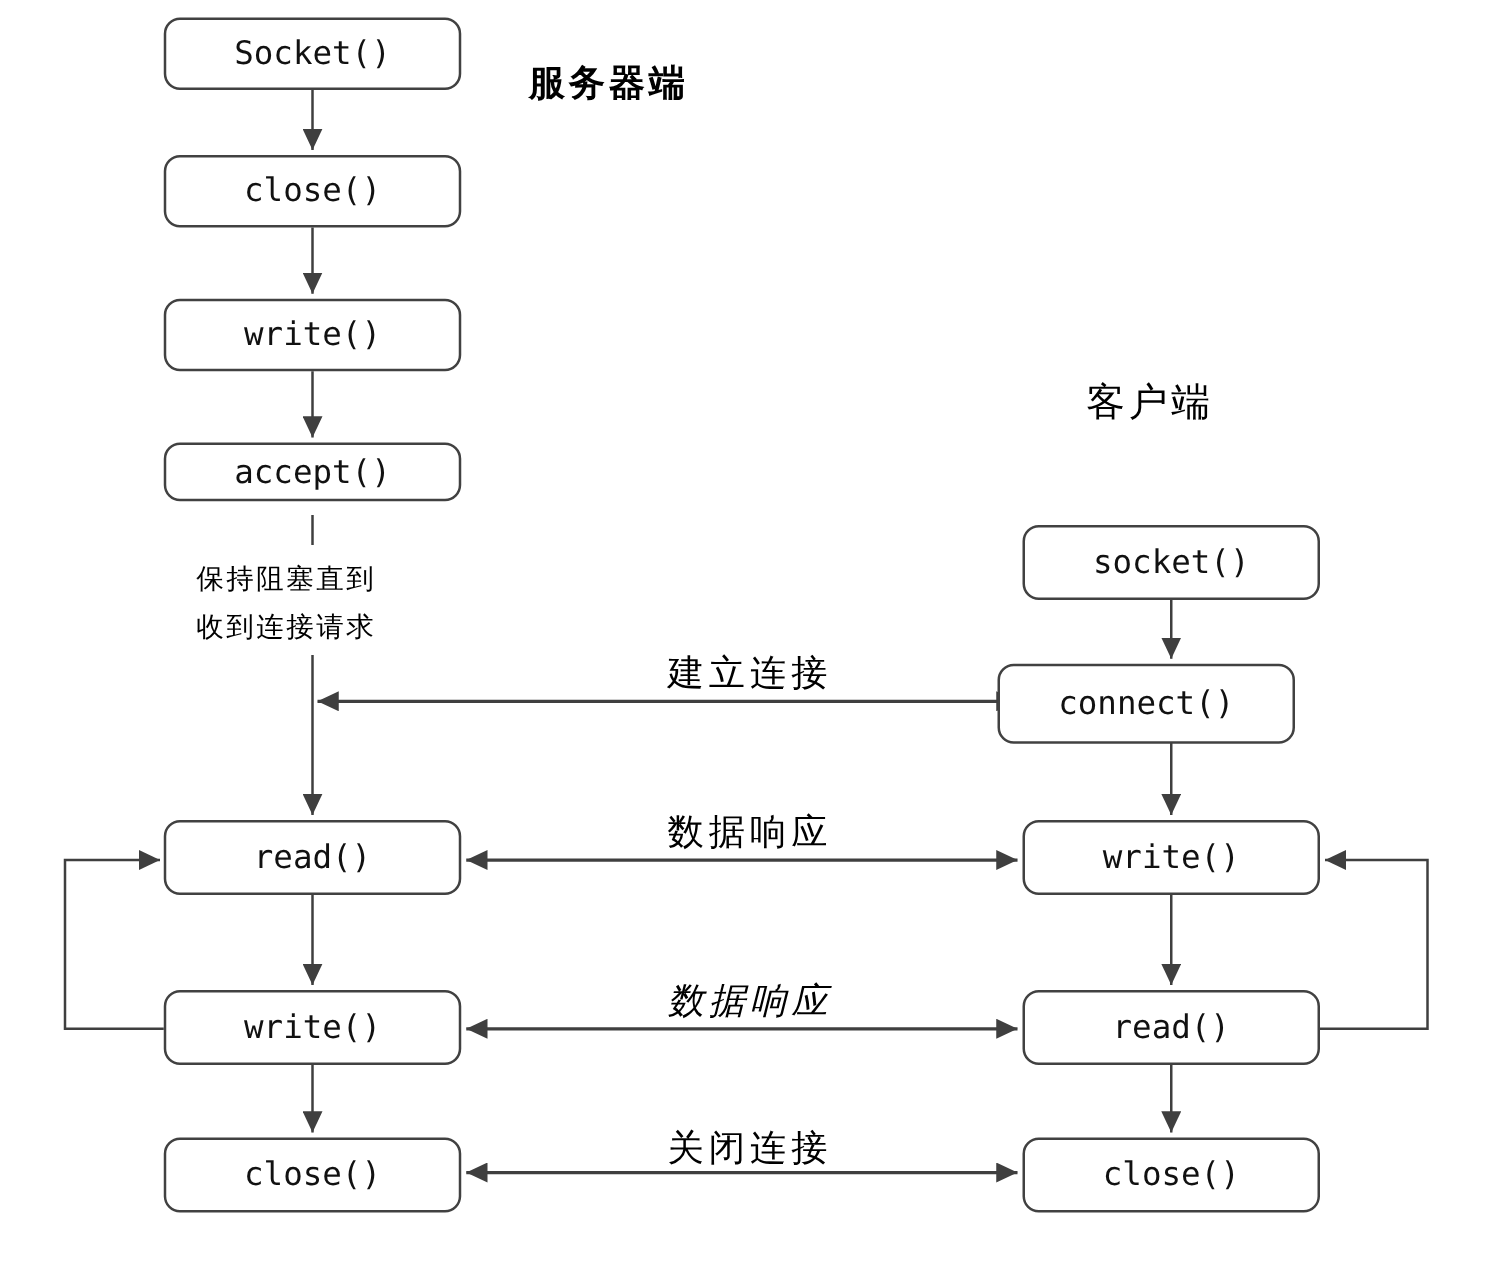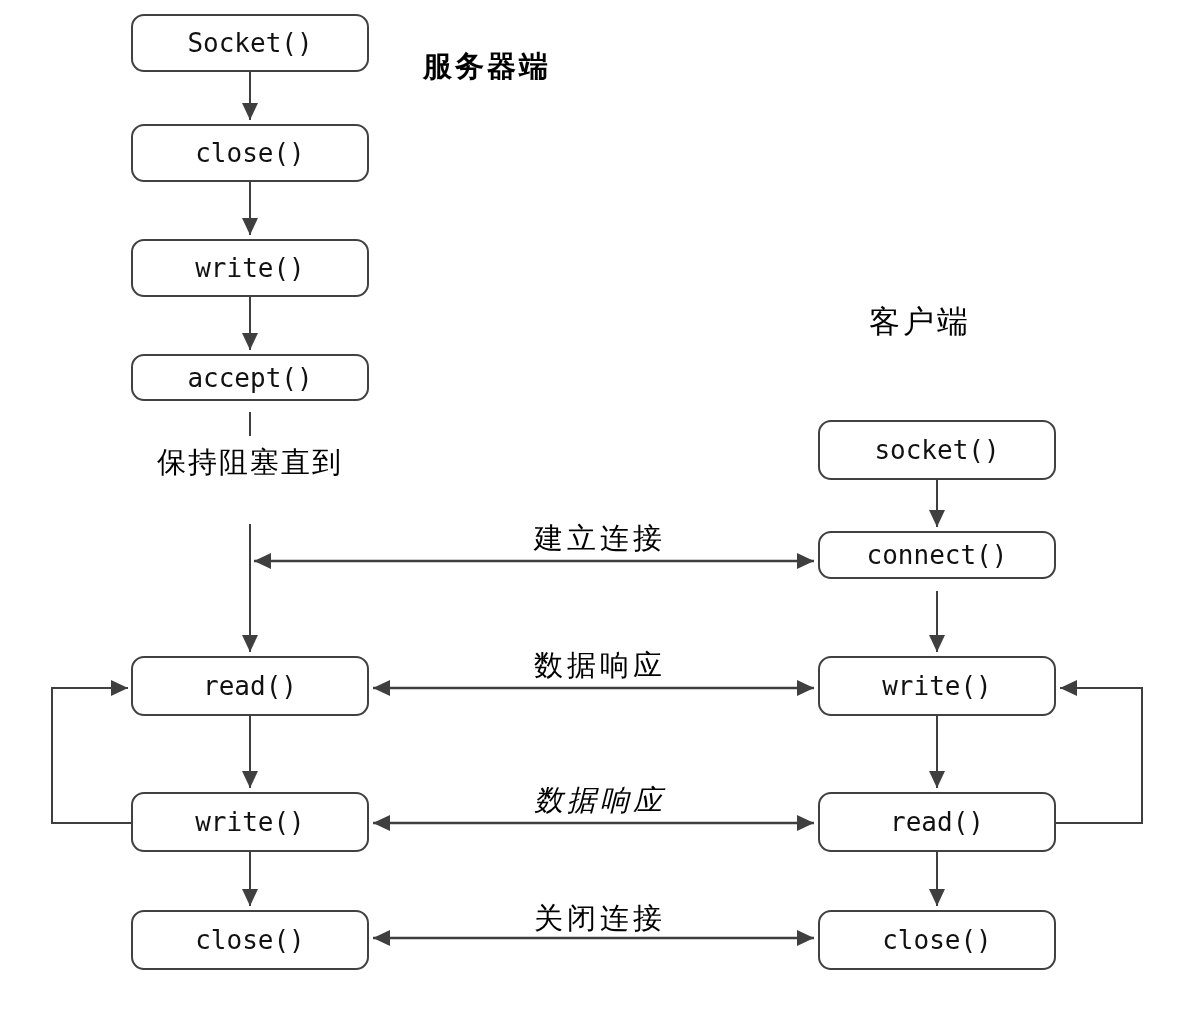--- a/index.html
+++ b/index.html
@@ -40,21 +40,21 @@
   .cjk{
     position:absolute;
     color:#000;
     white-space:nowrap;
     z-index:3;
   }
   .col-title-server{left:423px;top:47px;font-size:29px;letter-spacing:3px;font-weight:bold;}
   .col-title-client{left:842px;top:301px;font-size:31px;letter-spacing:3px;margin-left:27px;}
   .note{
     left:157px;top:443px;
-    font-size:29px;line-height:39px;letter-spacing:2px;
+    font-size:22px;line-height:39px;letter-spacing:2px;
     text-align:center;
   }
   .edge-label{
     left:600px;
     transform:translateX(-50%);
     font-size:29px;
     letter-spacing:4px;
   }
   .lbl-establish{top:519px;}
   .lbl-request{top:646px;}
@@ -93,34 +93,35 @@
 
     <path class="edge" d="M131,823 H52 V688 H128" marker-end="url(#ah)"></path>
     <path class="edge" d="M1056,823 H1142 V688 H1060" marker-end="url(#ah)"></path>
   </svg>
 
   <div class="cjk col-title-server">服务器端</div>
   <div class="cjk col-title-client">客户端</div>
 
   <div class="cjk note">
     <div>保持阻塞直到</div>
+    <div>收到连接请求</div>
   </div>
 
   <div class="cjk edge-label lbl-establish">建立连接</div>
   <div class="cjk edge-label lbl-request">数据响应</div>
   <div class="cjk edge-label lbl-response">数据响应</div>
   <div class="cjk edge-label lbl-close">关闭连接</div>
 
   <div class="node" style="left:131px;top:14px;height:58px">Socket()</div>
   <div class="node" style="left:131px;top:124px;height:58px">close()</div>
   <div class="node" style="left:131px;top:239px;height:58px">write()</div>
   <div class="node" style="left:131px;top:354px;height:47px">accept()</div>
   <div class="node" style="left:131px;top:656px;height:60px">read()</div>
   <div class="node" style="left:131px;top:792px;height:60px">write()</div>
   <div class="node" style="left:131px;top:910px;height:60px">close()</div>
 
   <div class="node" style="left:818px;top:420px;height:60px">socket()</div>
-  <div class="node" style="left:818px;top:531px;height:48px">connect()</div>
+  <div class="node" style="left:798px;top:531px;height:64px">connect()</div>
   <div class="node" style="left:818px;top:656px;height:60px">write()</div>
   <div class="node" style="left:818px;top:792px;height:60px">read()</div>
   <div class="node" style="left:818px;top:910px;height:60px">close()</div>
 
 </div>
 
 </body></html>

